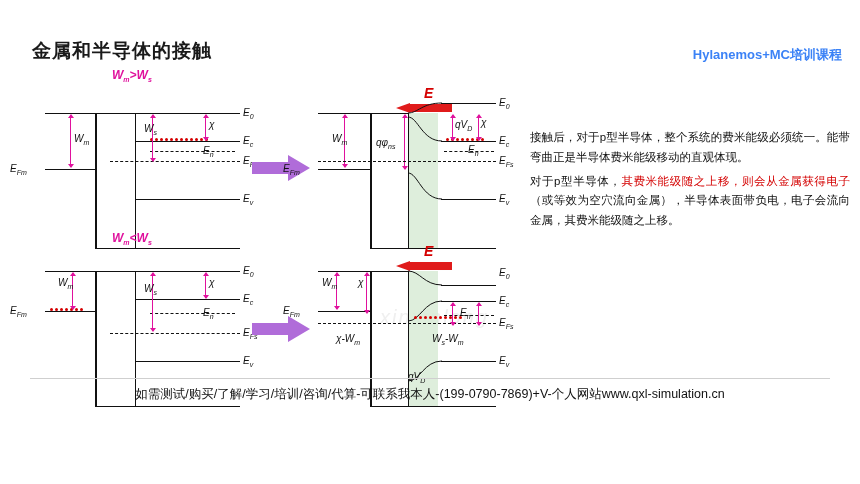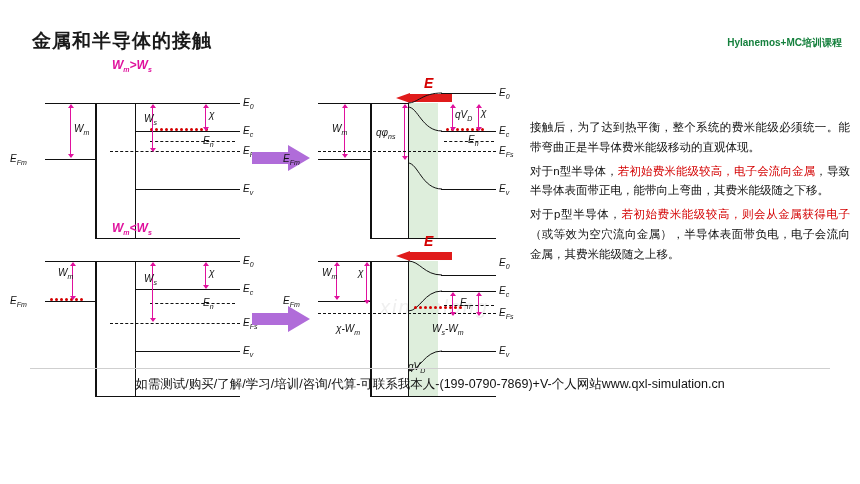--- a/index.html
+++ b/index.html
@@ -4,30 +4,30 @@
 <style>
   html,body{margin:0;padding:0;}
   body{
     width:860px;height:484px;
     background:#ffffff;
     font-family:"Liberation Sans", sans-serif;
     color:#111;
     position:relative;
     overflow:hidden;
   }
-  .page{position:absolute;left:0;top:6px;width:860px;height:409px;}
+  .page{position:absolute;left:0;top:16px;width:860px;height:409px;}
 
   
   .title{
     position:absolute;left:32px;top:22px;
     font-size:19px;font-weight:700;letter-spacing:1px;color:#1a1a1a;
   }
   .course{
     position:absolute;right:18px;top:30px;
-    font-size:10px;font-weight:700;color:#15803d;
+    font-size:13px;font-weight:700;color:#3b82f6;
   }
 
   
   .watermark{
     position:absolute;left:300px;top:195px;
     font-size:120px;font-weight:700;color:#f1f1f1;
     letter-spacing:6px;pointer-events:none;user-select:none;
     white-space:nowrap;
   }
   .watermark2{
@@ -317,21 +317,20 @@
     </svg>
     <div class="hline" style="left:441px;top:290px;width:55px;"></div>
     <div class="lbl" style="left:499px;top:284px;"><i>E<sub>v</sub></i></div>
 
     <div class="lbl" style="left:408px;top:300px;"><i>qV<sub>D</sub></i></div>
 
   </div>
 
 
   <div class="rtext">
-    <p>接触后，为了达到热平衡，整个系统的费米能级必须统一。能带弯曲正是半导体费米能级移动的直观体现。</p>
-    <p><span>对于n型半导体，</span><span class="em">若初始费米能级较高，电子会流向金属</span><span>，导致半导体表面带正电，能带向上弯曲，其费米能级随之下移。</span></p>
-    <p><span>对于p型半导体，</span><span class="em">若初始费米能级较高，则会从金属获得电子</span><span>（或等效为空穴流向金属），半导体表面带负电，电子会流向金属，其费米能级随之上移。</span></p>
+    <p>接触后，对于p型半导体，整个系统的费米能级必须统一。能带弯曲正是半导体费米能级移动的直观体现。</p>
+    <p><span>对于p型半导体，</span><span class="em">其费米能级随之上移，则会从金属获得电子</span><span>（或等效为空穴流向金属），半导体表面带负电，电子会流向金属，其费米能级随之上移。</span></p>
   </div>
 
   <div class="hr"></div>
   <div class="footer">如需测试/购买/了解/学习/培训/咨询/代算-可联系我本人-(199-0790-7869)+V-个人网站www.qxl-simulation.cn</div>
 
 </div>
 
 </body></html>

